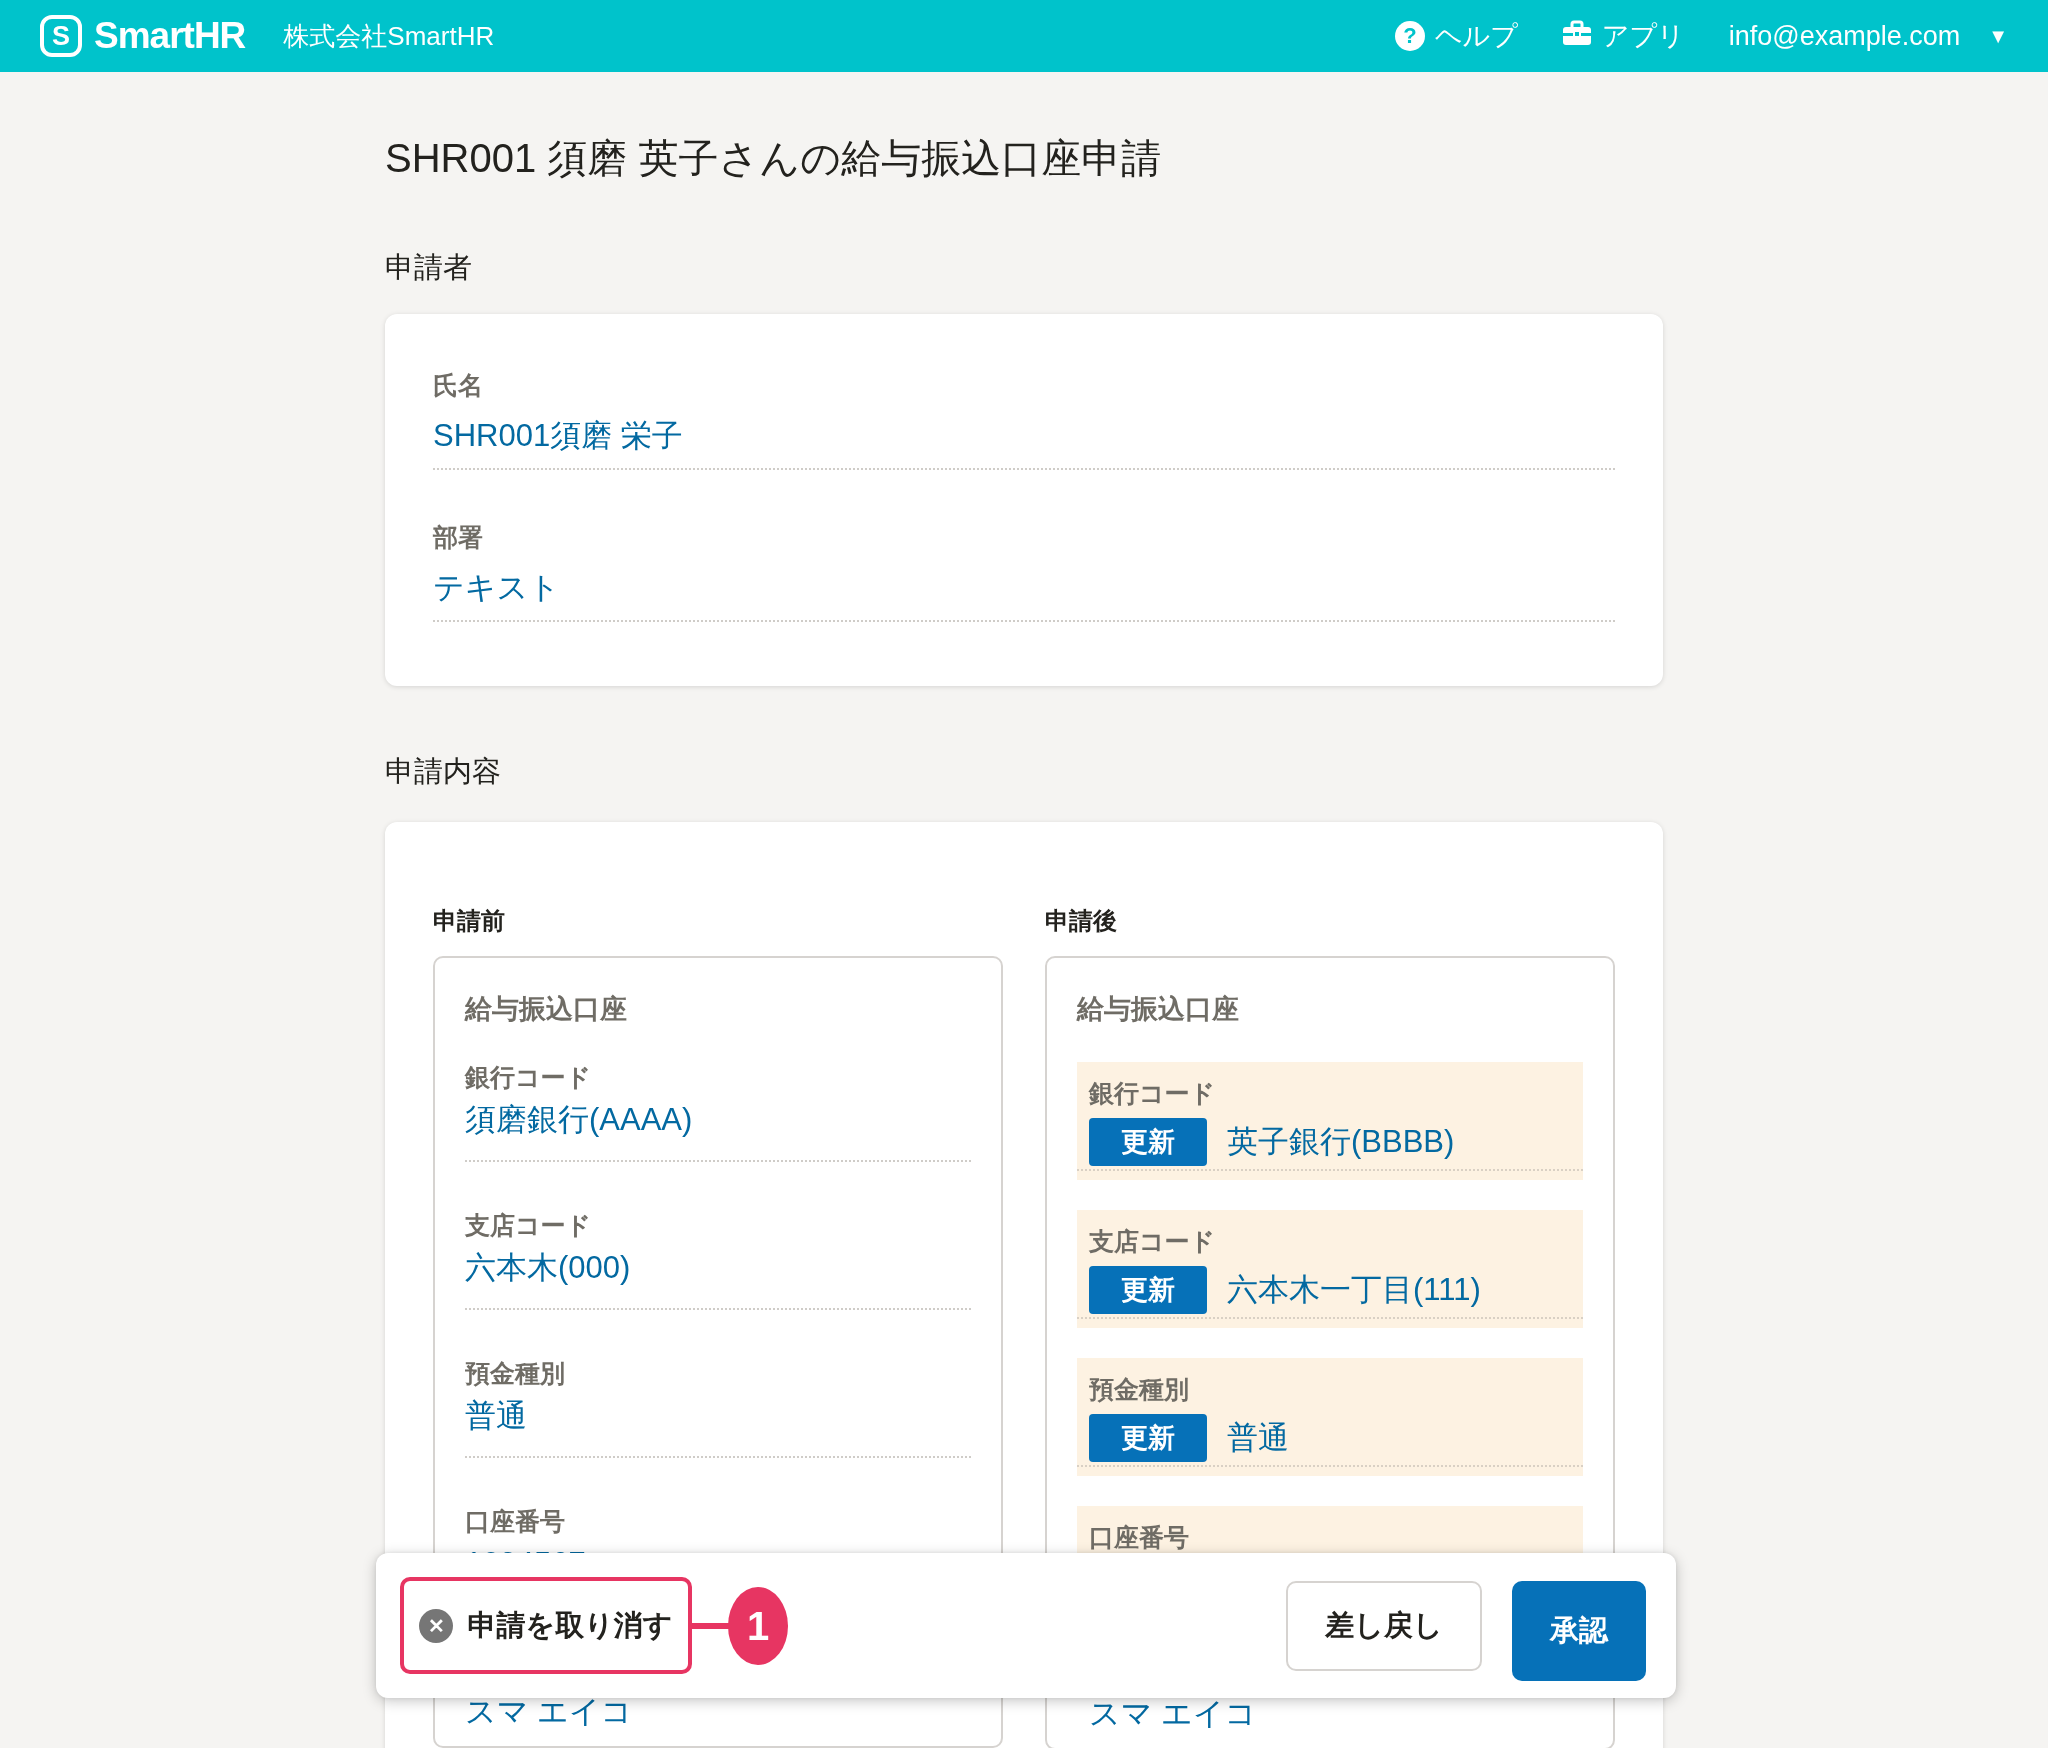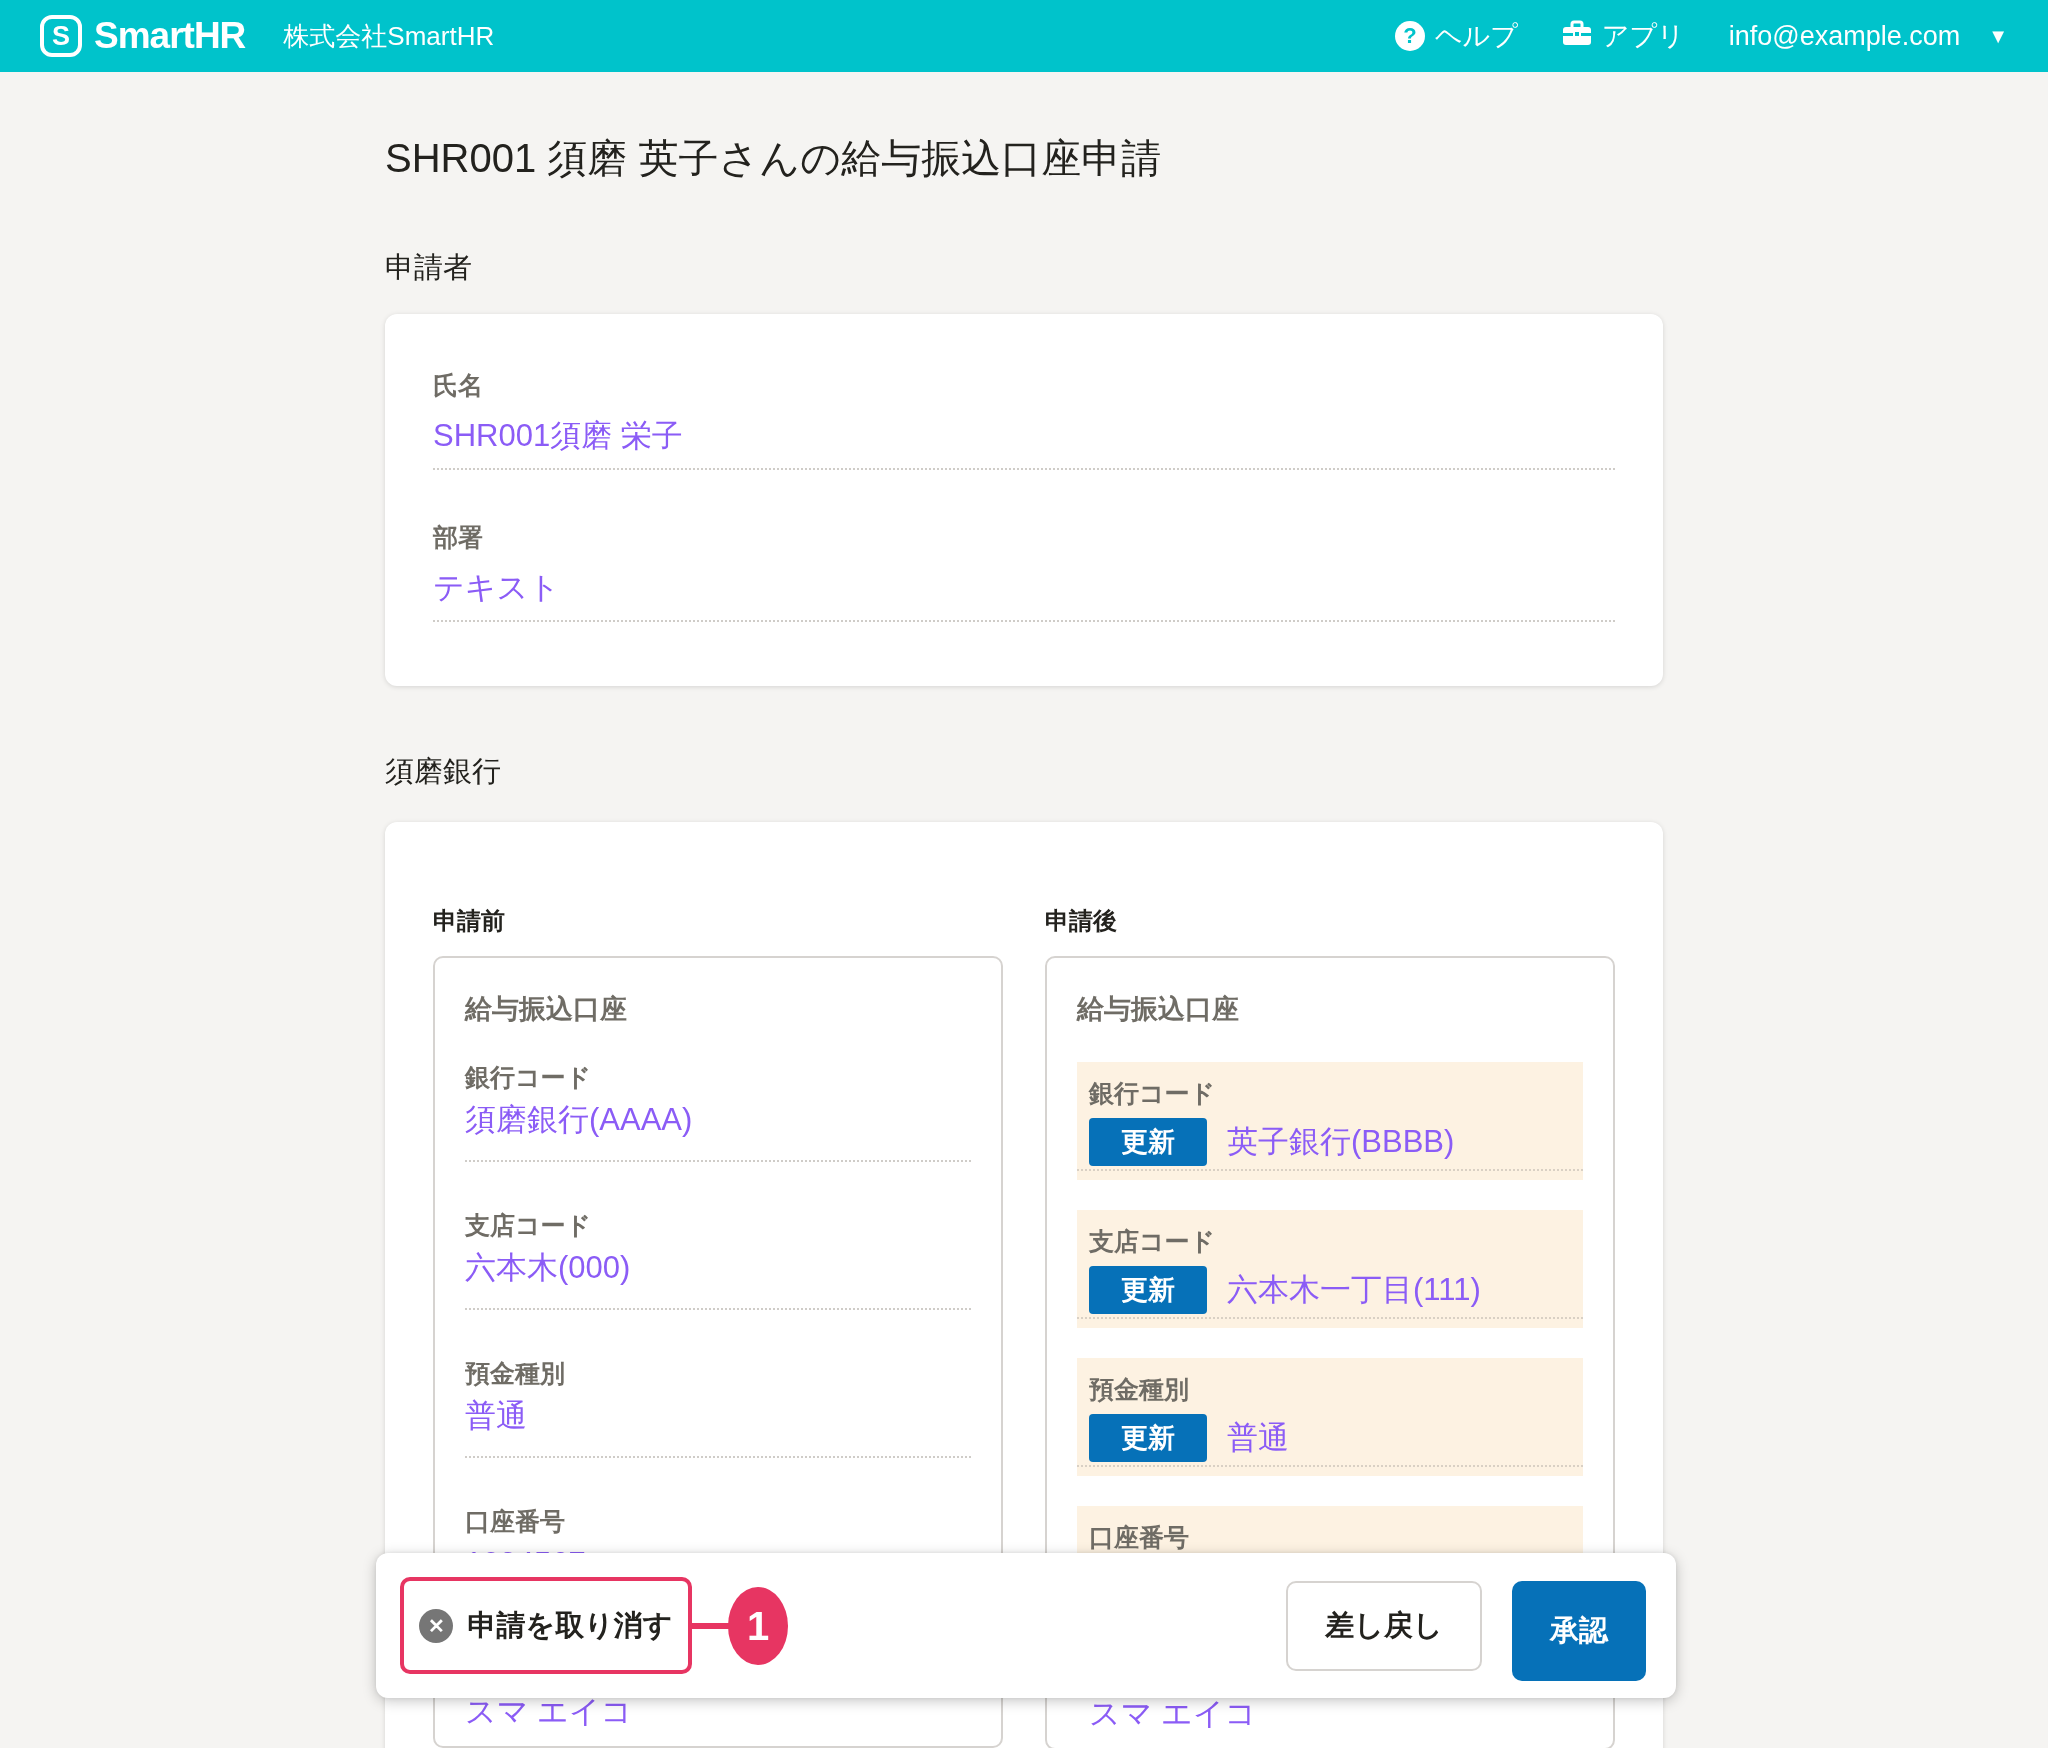--- a/index.html
+++ b/index.html
@@ -20,21 +20,21 @@
   .brief { display:inline-block; }
 
   
   .main { width:1278px; margin:0 auto; }
   .page-title { font-size:40px; font-weight:normal; line-height:48px; padding-top:62px; }
   .section-h { font-size:29px; font-weight:normal; line-height:34px; margin-top:68px; }
 
   .card { background:#fff; border-radius:12px; box-shadow:0 1px 5px rgba(0,0,0,.13); }
   .card1 { margin-top:30px; padding:56px 48px 64px; }
   .f-label { font-size:25px; line-height:30px; font-weight:bold; color:#6f6c65; }
-  .f-value { font-size:31px; line-height:36px; color:#8b5cf6; }
+  .f-value { font-size:31px; line-height:36px; color:#0369a1; }
   .card1 .f-value { margin-top:18px; }
   .card1 .field { border-bottom:2px dotted #cfccc8; padding-bottom:14px; margin-bottom:52px; }
   .card1 .field:last-child { margin-bottom:0; }
 
   .card2 { margin-top:34px; padding:57px 48px 300px; border-radius:12px 12px 0 0; }
   .cols { display:flex; gap:42px; margin-top:25px; }
   .col { width:570px; }
   .col-h { font-size:24px; font-weight:bold; line-height:34px; margin-bottom:18px; }
   .icard { border:2px solid #d6d3d0; border-radius:10px; background:#fff; }
   .icard-l { padding:36px 30px 6px; }
@@ -105,21 +105,21 @@
       <div class="field">
         <div class="f-label">氏名</div>
         <div class="f-value">SHR001須磨 栄子</div>
       </div>
       <div class="field">
         <div class="f-label">部署</div>
         <div class="f-value">テキスト</div>
       </div>
     </div>
 
-    <div class="section-h">須磨銀行</div>
+    <div class="section-h">申請内容</div>
     <div class="card card2">
       <div class="cols">
 
         <div class="col">
           <div class="col-h">申請前</div>
           <div class="icard icard-l">
             <div class="icard-title">給与振込口座</div>
             <div class="field">
               <div class="f-label">銀行コード</div>
               <div class="f-value">須磨銀行(AAAA)</div>

